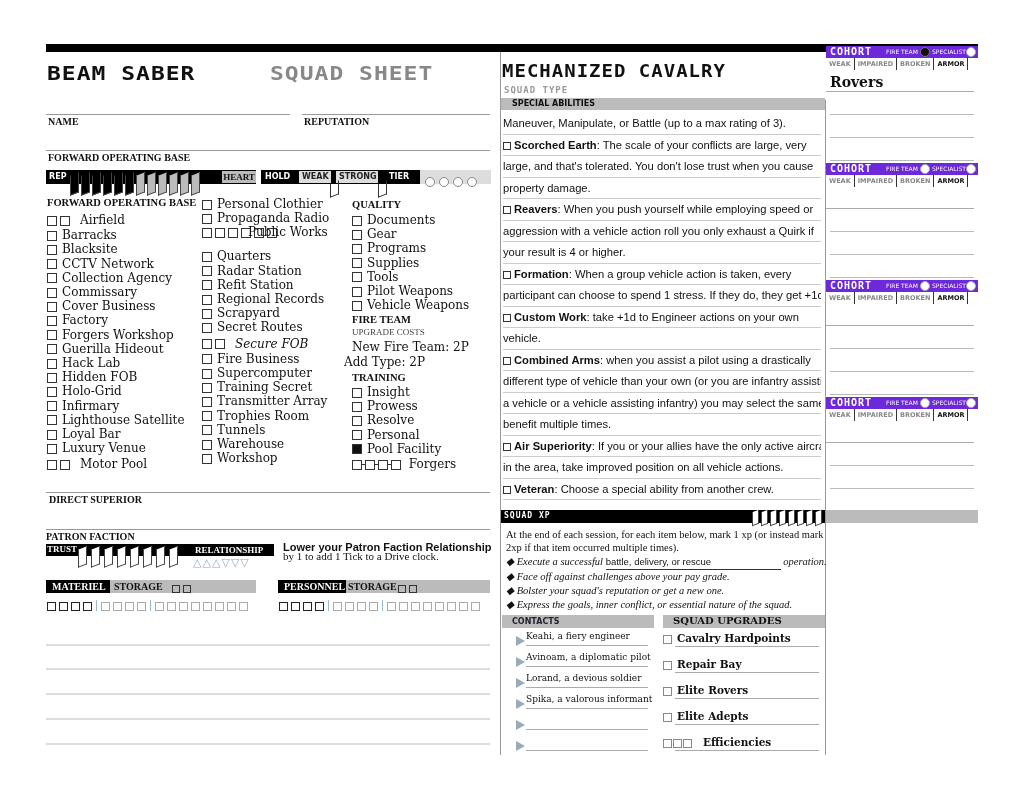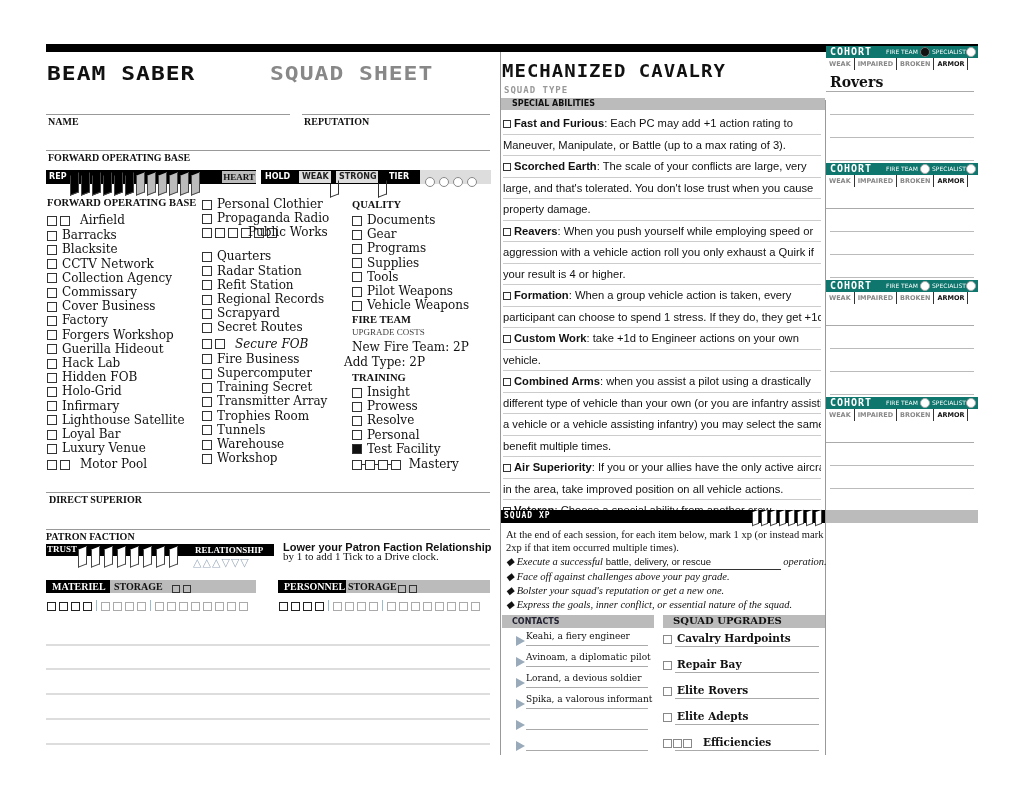--- a/index.html
+++ b/index.html
@@ -18,21 +18,21 @@
 .blackbar{background:#000;color:#fff;font-family:"DejaVu Sans",sans-serif;font-weight:bold;font-size:9px}
 .greybar{background:#bbb;color:#111;font-family:"Liberation Serif",serif;font-weight:bold;font-size:10px}
 .tick{display:inline-block;width:9px;height:20px;border:1px solid #444;border-top:none;background:#fff;transform:skewY(-20deg);margin-right:2px}
 .tick.dark{background:#000}
 .tick.grey{background:#bbb}
 .circle{display:inline-block;width:10px;height:10px;border-radius:50%;border:1px solid #888;background:#fff;margin-right:4px}
 .ab{font-family:"Liberation Sans",sans-serif;font-size:11.2px;line-height:20.5px;border-bottom:1px solid #ccc;white-space:nowrap;overflow:hidden}
 .ab b{font-weight:bold}
 .sbox{display:inline-block;width:8px;height:8px;border:1px solid #333;margin-right:3px;vertical-align:middle}
 .cohort{position:absolute;left:826px;width:152px}
-.cohort .hdr{height:12px;background:#0f766e;position:relative}
+.cohort .hdr{height:12px;background:#6d28d9;position:relative}
 .cohort .hdr .name{position:absolute;left:4px;top:0;font-family:"DejaVu Sans Mono",monospace;font-weight:bold;font-size:10px;color:#fff;letter-spacing:1px}
 .cohort .hdr .ft{position:absolute;left:60px;top:2px;font-size:6px;color:#fff;font-family:"DejaVu Sans",sans-serif}
 .cohort .hdr .sp{position:absolute;left:106px;top:2px;font-size:6px;color:#fff;font-family:"DejaVu Sans",sans-serif}
 .cohort .c1{position:absolute;left:94px;top:1px;width:10px;height:10px;border-radius:50%;border:1px solid #aaa;background:#fff}
 .cohort .c1.filled{background:#111;border-color:#777}
 .cohort .c2{position:absolute;left:140px;top:1px;width:10px;height:10px;border-radius:50%;border:1px solid #aaa;background:#fff}
 .cohort .harm{height:12px;font-family:"DejaVu Sans",sans-serif;font-weight:bold;font-size:6.5px;color:#888;display:flex}
 .cohort .harm span{display:inline-block;border-right:1px solid #333;padding:2px 3px 0 3px}
 .cohort .harm span.armor{color:#111}
 .xpli{font-family:"Liberation Serif",serif;font-style:italic;font-size:10.5px;line-height:13.5px}
@@ -148,25 +148,25 @@
 <div class="abs lbl" style="left:352px;top:314px;font-size:10.5px">FIRE TEAM</div>
 <div class="abs" style="left:352px;top:327px;font-family:'Liberation Serif',serif;font-size:9px;color:#444">UPGRADE COSTS</div>
 <div class="abs" style="left:352px;top:340px;font-family:'DejaVu Serif',serif;font-size:12px">New Fire Team: 2P</div>
 <div class="abs" style="left:344px;top:355px;font-family:'DejaVu Serif',serif;font-size:12px">Add Type: 2P</div>
 <div class="abs lbl" style="left:352px;top:372px;font-size:10.5px">TRAINING</div>
 <div class="abs list" id="training-list" style="left:352px;top:385px">
     <div class="row"><span class="box"></span><span>Insight</span></div>
     <div class="row"><span class="box"></span><span>Prowess</span></div>
     <div class="row"><span class="box"></span><span>Resolve</span></div>
     <div class="row"><span class="box"></span><span>Personal</span></div>
-    <div class="row"><span class="box filled"></span><span>Test Facility</span></div>
+    <div class="row"><span class="box filled"></span><span>Pool Facility</span></div>
   </div>
 <div class="abs list" style="left:352px;top:457px">
   <span class="box"></span><span style="display:inline-block;width:3px;height:1px;background:#333;vertical-align:middle"></span><span class="box"></span><span style="display:inline-block;width:3px;height:1px;background:#333;vertical-align:middle"></span><span class="box"></span><span style="display:inline-block;width:3px;height:1px;background:#333;vertical-align:middle"></span><span class="box"></span>
-  <span style="margin-left:4px">Mastery</span>
+  <span style="margin-left:4px">Forgers</span>
 </div>
 
 <div class="abs hline" style="left:46px;top:492px;width:444px"></div>
 <div class="abs lbl" style="left:49px;top:494px">DIRECT SUPERIOR</div>
 <div class="abs" style="left:46px;top:508px;width:444px;height:20px"></div>
 
 <div class="abs hline" style="left:46px;top:529px;width:444px"></div>
 <div class="abs lbl" style="left:46px;top:531px">PATRON FACTION</div>
 <div class="abs" style="left:46px;top:544px;width:228px;height:12px;background:#000"></div>
 <div class="abs" style="left:47px;top:544px;color:#fff;font-family:'Liberation Serif',serif;font-weight:bold;font-size:9px">TRUST</div>
@@ -204,21 +204,20 @@
 <div class="abs" style="left:46px;top:644px;width:444px;height:2px;background:#ddd"></div>
 <div class="abs" style="left:46px;top:668px;width:444px;height:2px;background:#ddd"></div>
 <div class="abs" style="left:46px;top:693px;width:444px;height:2px;background:#ddd"></div>
 <div class="abs" style="left:46px;top:718px;width:444px;height:2px;background:#ddd"></div>
 <div class="abs" style="left:46px;top:743px;width:444px;height:2px;background:#ddd"></div>
 
 <div class="abs" style="left:500px;top:100px;width:326px;height:655px;border-left:1px solid #999;border-right:1px solid #999"></div>
 <div class="abs" style="left:501px;top:98px;width:324px;height:12px;background:#bbb;font-family:'DejaVu Sans',sans-serif;font-weight:bold;font-size:8px;padding:1px 0 0 11px;transform:scaleY(1)">SPECIAL ABILITIES</div>
 <div class="abs" id="abilities" style="left:503px;top:113px;width:318px">
     <div>
-      <div class="ab"><span class="sbox"></span><b>Fast and Furious</b><span>: Each PC may add +1 action rating to</span></div>
       <div class="ab"><span>Maneuver, Manipulate, or Battle (up to a max rating of 3).</span></div>
     </div>
     <div>
       <div class="ab"><span class="sbox"></span><b>Scorched Earth</b><span>: The scale of your conflicts are large, very</span></div>
       <div class="ab"><span>large, and that's tolerated. You don't lose trust when you cause</span></div>
       <div class="ab"><span>property damage.</span></div>
     </div>
     <div>
       <div class="ab"><span class="sbox"></span><b>Reavers</b><span>: When you push yourself while employing speed or</span></div>
       <div class="ab"><span>aggression with a vehicle action roll you only exhaust a Quirk if</span></div>

